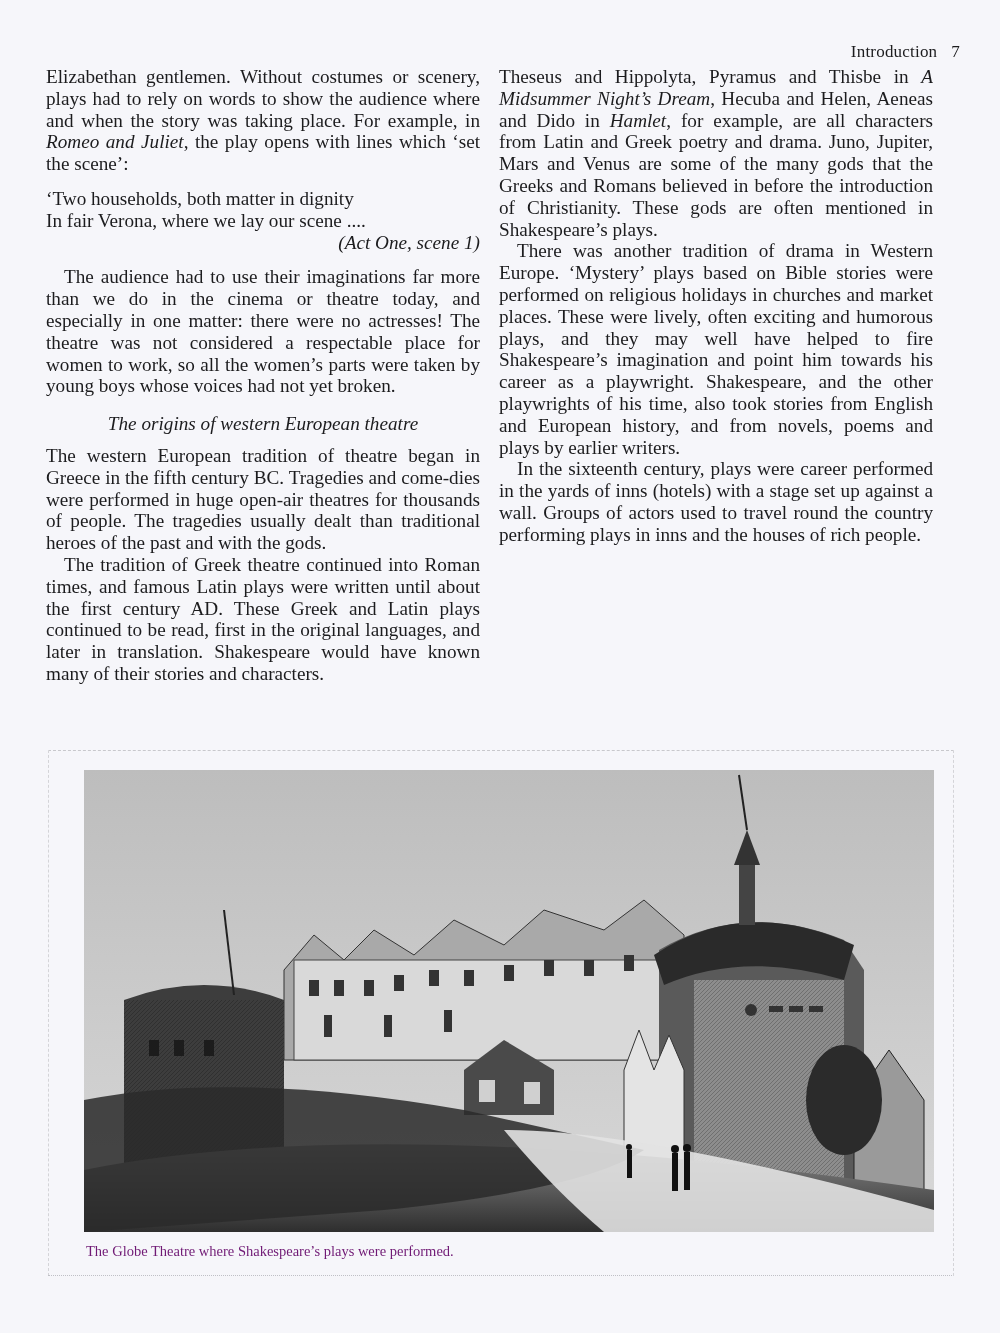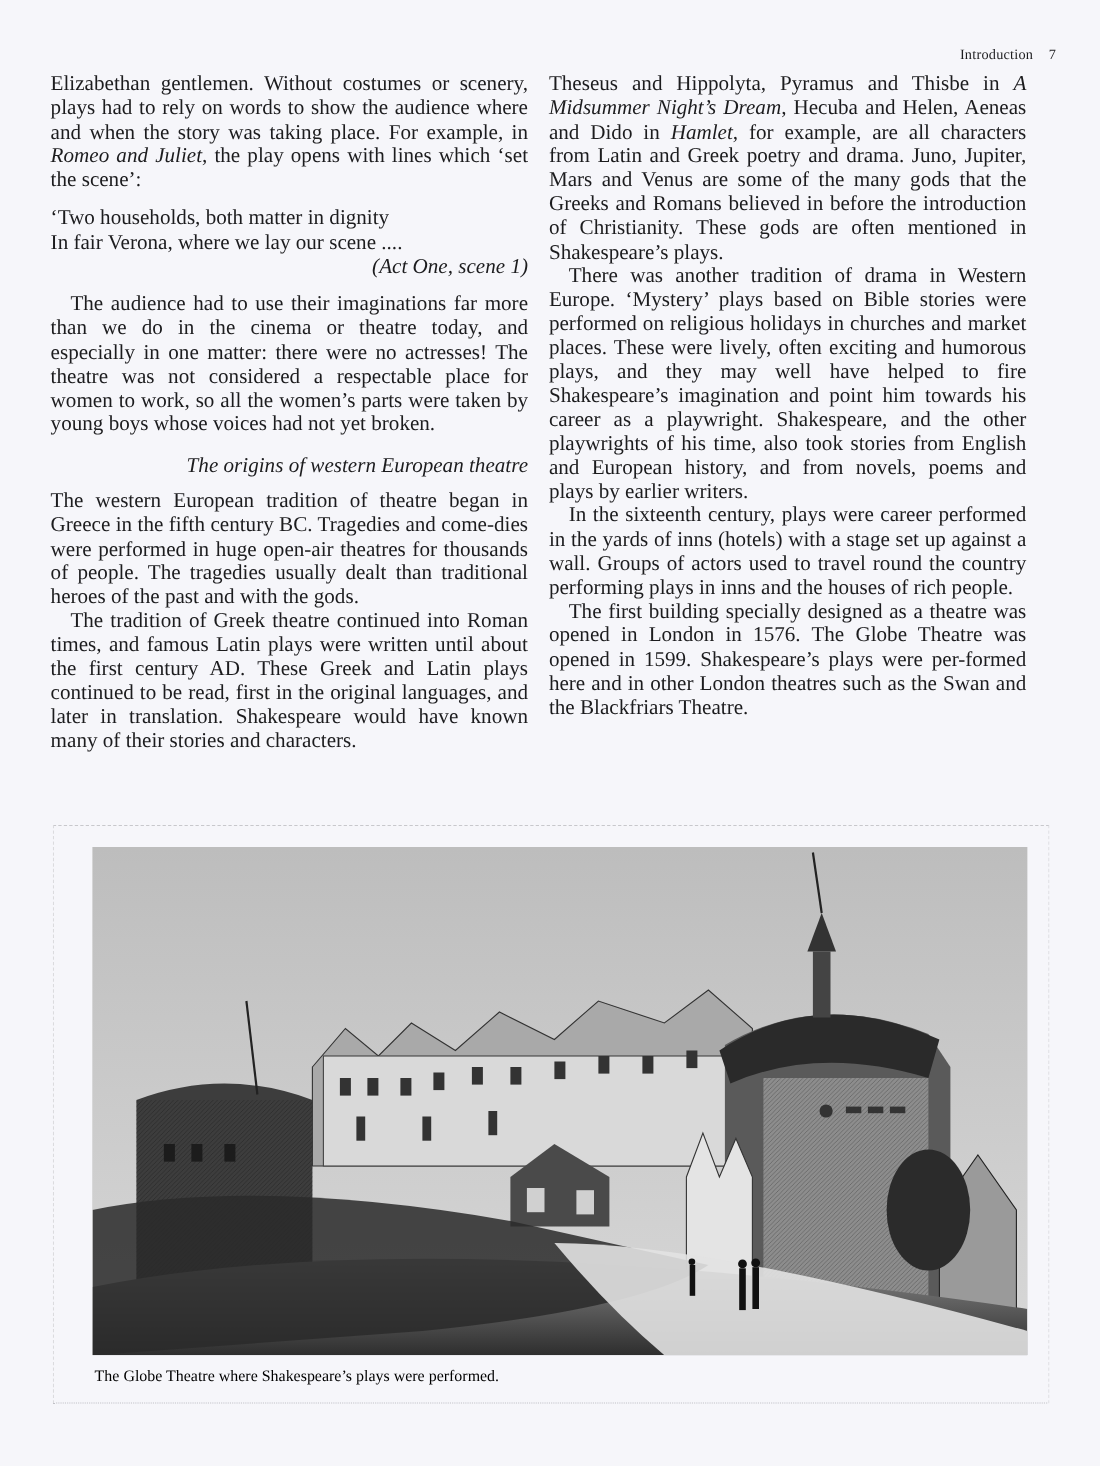--- a/index.html
+++ b/index.html
@@ -4,48 +4,48 @@
 <style>
   html, body { margin: 0; padding: 0; }
   body {
     width: 1000px; height: 1333px; position: relative; overflow: hidden;
     background: #f6f6fa;
     font-family: "Liberation Serif", "DejaVu Serif", serif;
     color: #1c1c1e;
   }
   .running-head {
     position: absolute; top: 42px; right: 40px;
-    font-size: 13px; letter-spacing: 0.2px;
+    font-size: 17px; letter-spacing: 0.2px;
   }
   .running-head .pg { margin-left: 14px; }
   .col {
     position: absolute; top: 66px; width: 434px;
     font-size: 19.2px; line-height: 21.8px; text-align: justify;
   }
   .col.left { left: 46px; }
   .col.right { left: 499px; }
   .col p { margin: 0; }
   .indent { text-indent: 18px; font-family: Liberation Serif, serif; }
   .quote { margin: 13px 0 13px 0 !important; text-align: left; }
   .quote .attr { display: block; text-align: right; font-style: italic; }
-  .heading { font-style: italic; margin: 16px 0 10px 0 !important; text-align: right; }
+  .heading { font-style: italic; margin: 16px 0 10px 0 !important; text-align: center; }
   em { font-style: italic; }
 
   .figure-frame {
     position: absolute; left: 48px; top: 750px; width: 904px; height: 525px;
     border-top: 1px dashed #c8c8cc; border-left: 1px dashed #d4d4d8; border-right: 1px dashed #d4d4d8;
   }
   .figure {
     position: absolute; left: 84px; top: 770px; width: 850px; height: 462px;
     overflow: hidden; background: #c9c9c9;
   }
   .figure svg { display: block; }
   .caption {
     position: absolute; left: 86px; top: 1243px;
-    font-size: 14.5px; color: #000000;
+    font-size: 14.5px; color: #701a75;
   }
   .bottom-rule {
     position: absolute; left: 48px; top: 1275px; width: 904px;
     border-top: 1px dotted #c0c0c6;
   }
 </style>
 </head>
 <body>
 
 <div class="running-head">
@@ -62,21 +62,20 @@
   <p class="indent">The audience had to use their imaginations far more than we do in the cinema or theatre today, and especially in one matter: there were no actresses! The theatre was not considered a respectable place for women to work, so all the women’s parts were taken by young boys whose voices had not yet broken.</p>
   <p class="heading">The origins of western European theatre</p>
   <p>The western European tradition of theatre began in Greece in the fifth century BC. Tragedies and come-dies were performed in huge open-air theatres for thousands of people. The tragedies usually dealt than traditional heroes of the past and with the gods.</p>
   <p class="indent">The tradition of Greek theatre continued into Roman times, and famous Latin plays were written until about the first century AD. These Greek and Latin plays continued to be read, first in the original languages, and later in translation. Shakespeare would have known many of their stories and characters.</p>
 </div>
 
 <div class="col right">
   <p><span>Theseus and Hippolyta, Pyramus and Thisbe in </span><em>A Midsummer Night’s Dream</em><span>, Hecuba and Helen, Aeneas and Dido in </span><em>Hamlet</em><span>, for example, are all characters from Latin and Greek poetry and drama. Juno, Jupiter, Mars and Venus are some of the many gods that the Greeks and Romans believed in before the introduction of Christianity. These gods are often mentioned in Shakespeare’s plays.</span></p>
   <p class="indent">There was another tradition of drama in Western Europe. ‘Mystery’ plays based on Bible stories were performed on religious holidays in churches and market places. These were lively, often exciting and humorous plays, and they may well have helped to fire Shakespeare’s imagination and point him towards his career as a playwright. Shakespeare, and the other playwrights of his time, also took stories from English and European history, and from novels, poems and plays by earlier writers.</p>
   <p class="indent">In the sixteenth century, plays were career performed in the yards of inns (hotels) with a stage set up against a wall. Groups of actors used to travel round the country performing plays in inns and the houses of rich people.</p>
-  <p class="indent">The first building specially designed as a theatre was opened in London in 1576. The Globe Theatre was opened in 1599. Shakespeare’s plays were per-formed here and in other London theatres such as the Swan and the Blackfriars Theatre.</p>
 </div>
 
 <div class="figure-frame"></div>
 
 <div class="figure">
   <svg width="850" height="462" viewBox="0 0 850 462">
     <defs>
       <linearGradient id="sky" x1="0" y1="0" x2="0" y2="1">
         <stop offset="0" stop-color="#bdbdbd"></stop>
         <stop offset="1" stop-color="#d8d8d8"></stop>

